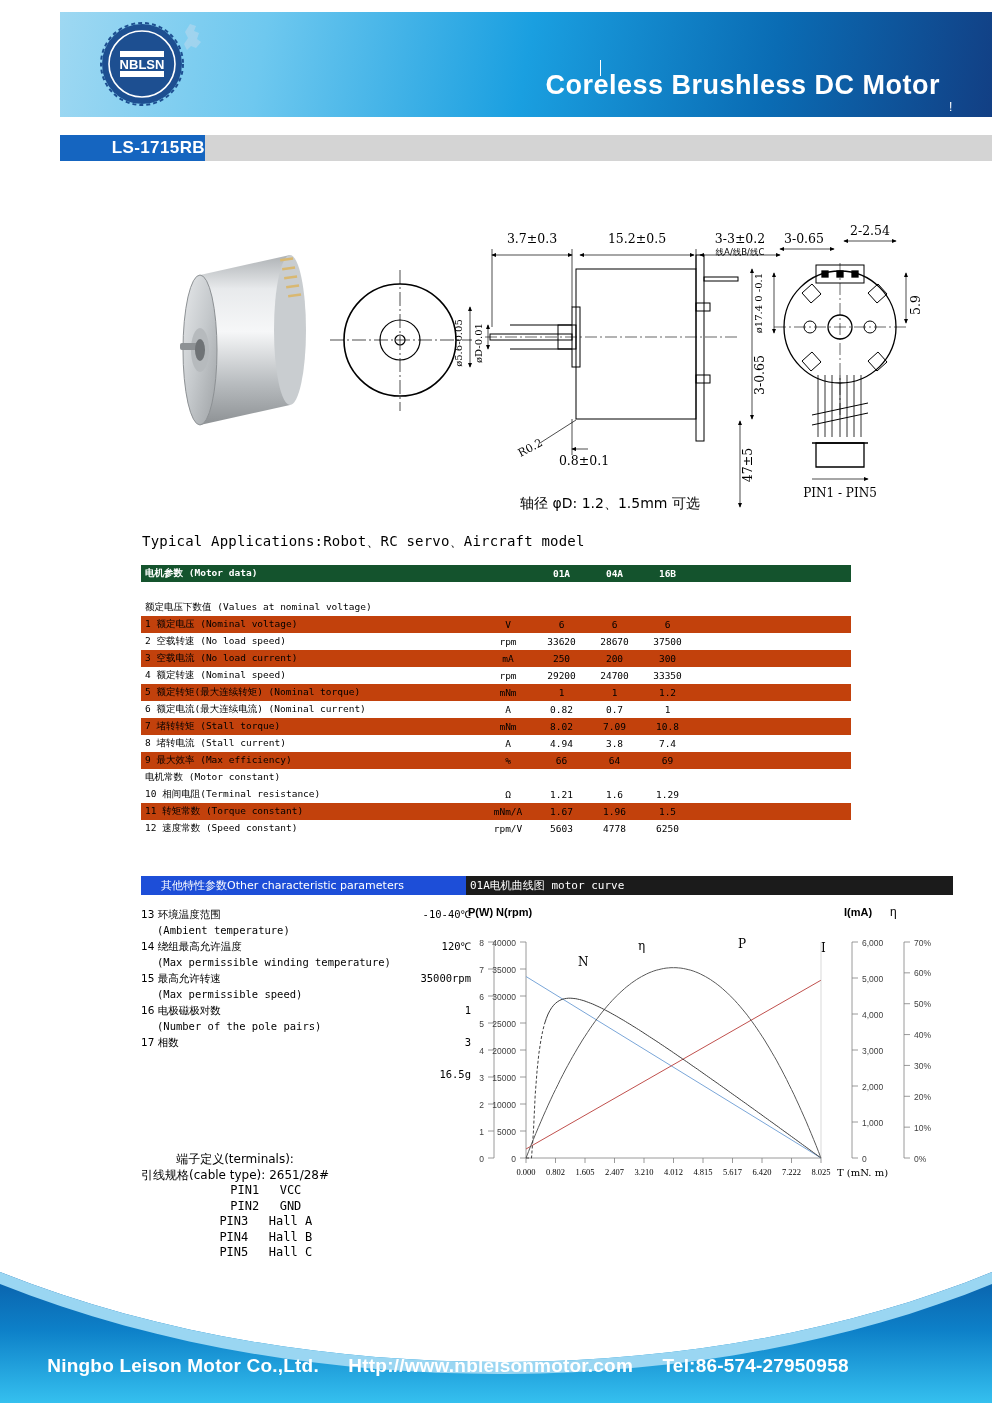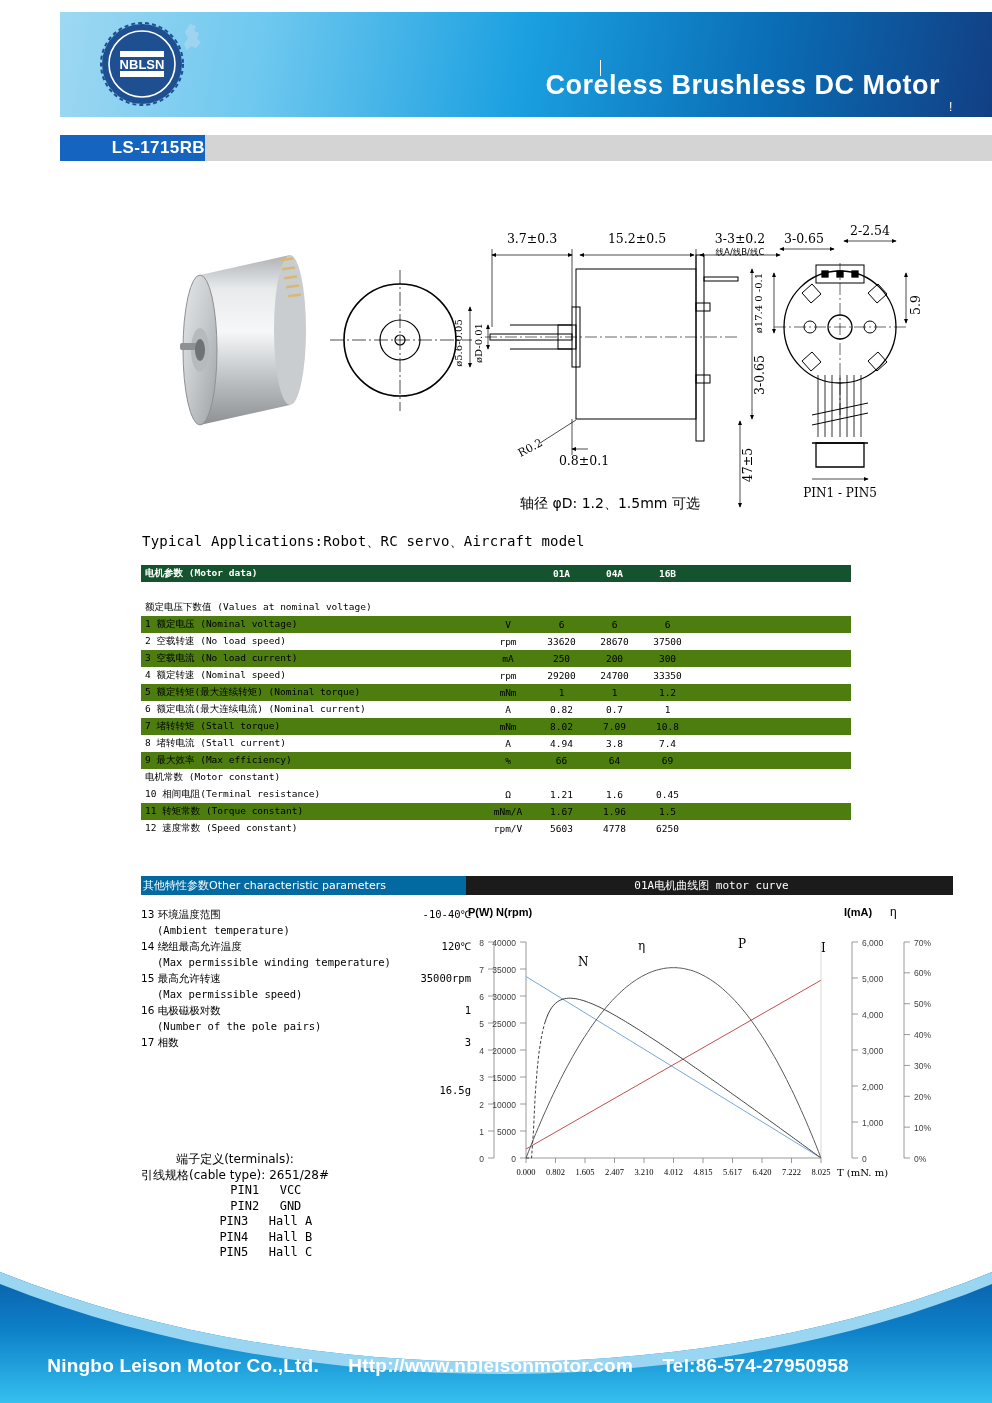--- a/index.html
+++ b/index.html
@@ -36,49 +36,49 @@
         font-family:"DejaVu Sans Mono",monospace;letter-spacing:.2px;}
 
   
   .tbl{position:absolute;left:141px;top:565px;width:710px;
        border-collapse:collapse;table-layout:fixed;}
   .tbl td{height:17px;font-size:9.5px;padding:0 4px;
           font-family:"DejaVu Sans Mono",monospace;vertical-align:middle;
           white-space:nowrap;overflow:hidden;}
   .hd{background:#14532d;color:#fff;font-weight:bold;}
   .hd.c{text-align:center;}
-  .shade{background:#4d7c0f;color:#000;}
+  .shade{background:#c2410c;color:#000;}
   .plain{background:#fff;}
   .num{text-align:center;}
   .unit{text-align:center;font-size:9px;}
   .lbl-cn{font-family:"DejaVu Sans",sans-serif;font-size:9.5px;}
   .rowsep{height:2px;background:#fff;padding:0;}
 
   
-  .oc-hd{position:absolute;left:141px;top:876px;width:376px;height:19px;background:#0369a1;
-         color:#fff;font-size:11px;line-height:19px;padding-left:2px;box-sizing:border-box;
+  .oc-hd{position:absolute;left:141px;top:876px;width:376px;height:19px;background:#1d4ed8;
+         color:#fff;font-size:11px;line-height:19px;padding-left:20px;box-sizing:border-box;
          font-family:"DejaVu Sans",sans-serif;white-space:nowrap;}
   .oc-body{position:absolute;left:141px;top:906px;width:330px;font-size:10.5px;
            font-family:"DejaVu Sans Mono",monospace;}
   .oc-row{position:relative;height:16px;line-height:16px;white-space:nowrap;}
   .oc-row .v{position:absolute;right:0;top:0;}
   .oc-sub{padding-left:16px;}
   .oc-weight{position:relative;height:16px;line-height:16px;margin-top:16px;}
-  .oc-weight .v{position:absolute;right:0;top:16px;}
+  .oc-weight .v{position:absolute;right:0;top:0;}
 
   
   .term{position:absolute;left:141px;top:1152px;font-size:12px;line-height:15.5px;
         font-family:"DejaVu Sans Mono",monospace;white-space:nowrap;text-align:center;}
   .term .cn{font-family:"DejaVu Sans",sans-serif;}
   .term-row span:first-child{display:inline-block;width:70px;margin-left:41px;}
 
   
   .ch-hd{position:absolute;left:466px;top:876px;width:487px;height:19px;background:#1b1b1b;
          color:#fff;font-size:11px;line-height:19px;padding-left:4px;box-sizing:border-box;
-         font-family:"DejaVu Sans Mono",monospace;white-space:nowrap;text-align:center;}
+         font-family:"DejaVu Sans Mono",monospace;white-space:nowrap;}
   .chart{position:absolute;left:466px;top:900px;width:500px;height:300px;}
   .chart svg{display:block;}
 
   
   .footer{position:absolute;left:0;top:1262px;width:992px;height:141px;overflow:hidden;}
   .footer svg{display:block;}
   .foot-txt{position:absolute;left:0;top:1355px;width:896px;text-align:center;
             color:#fff;font-size:19px;font-weight:bold;white-space:nowrap;letter-spacing:.2px;}
   .foot-txt span{margin:0 12px;}
 </style>
@@ -394,21 +394,21 @@
         <td class="plain"></td>
         <td class="plain"></td>
         <td class="plain"></td>
         <td class="plain"></td>
       </tr>
       <tr>
         <td class="plain lbl-cn">10 相间电阻(Terminal resistance)</td>
         <td class="plain unit">Ω</td>
         <td class="plain num">1.21</td>
         <td class="plain num">1.6</td>
-        <td class="plain num">0.45</td>
+        <td class="plain num">1.29</td>
         <td class="plain num"></td>
         <td class="plain num"></td>
         <td class="plain num"></td>
       </tr>
       <tr>
         <td class="shade lbl-cn">11 转矩常数 (Torque constant)</td>
         <td class="shade unit">mNm/A</td>
         <td class="shade num">1.67</td>
         <td class="shade num">1.96</td>
         <td class="shade num">1.5</td>

